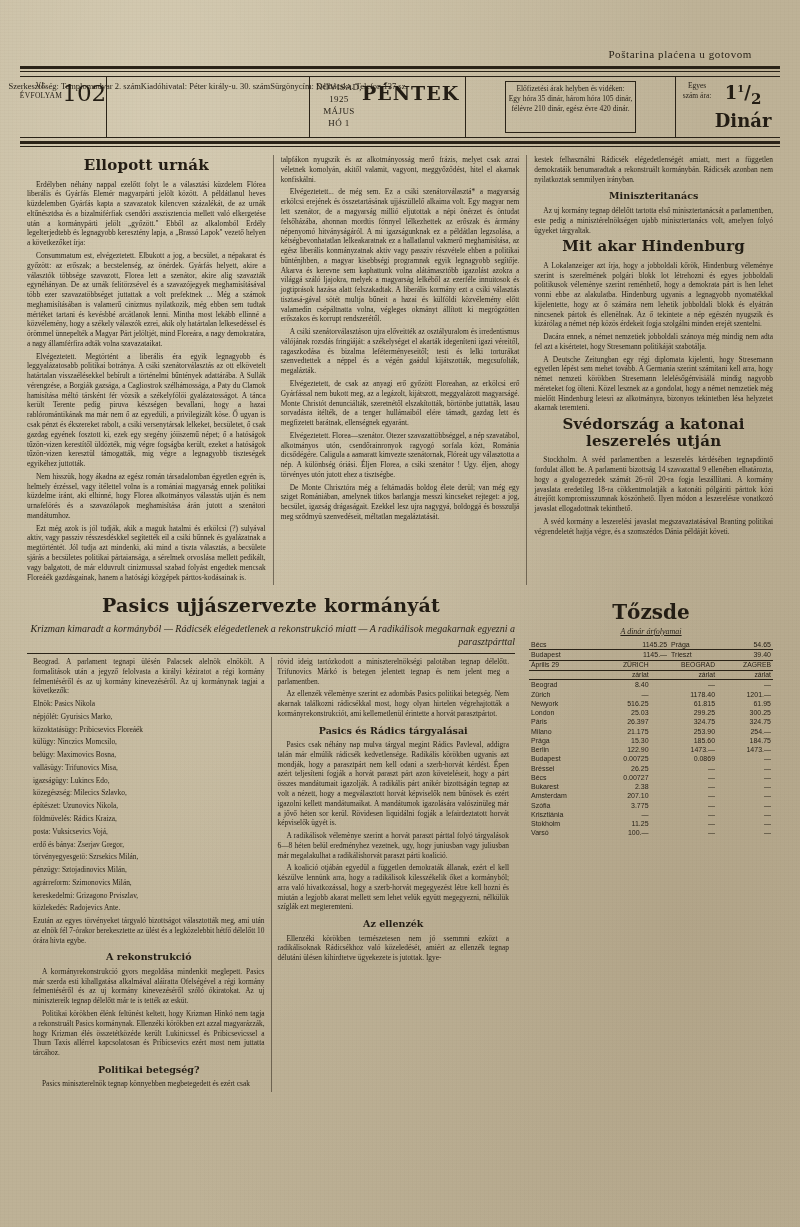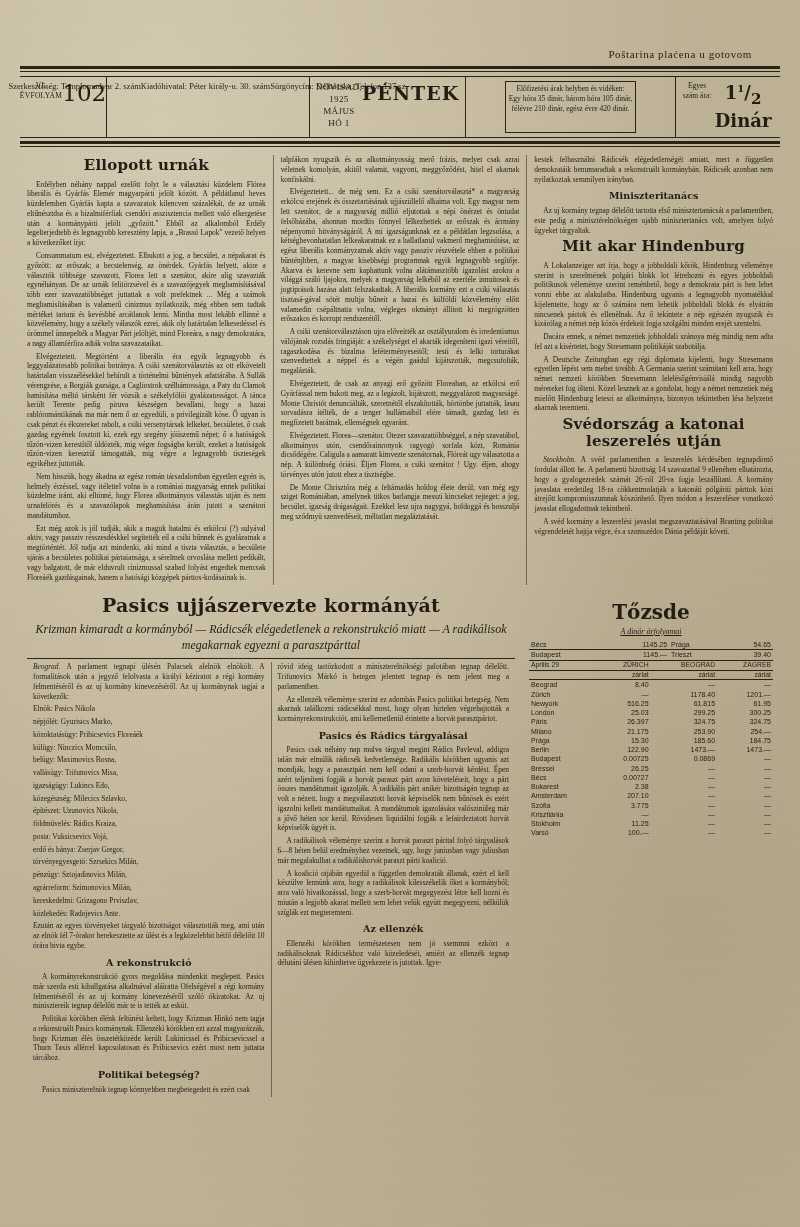--- a/index.html
+++ b/index.html
@@ -140,27 +140,27 @@
     font-size: 19px;
   }
   h3.sub {
     font-size: 9.5px;
     font-weight: bold;
     text-align: center;
     margin: 6px 0 3px 0;
     font-family: "DejaVu Serif", serif;
   }
   .deck {
-    font-size: 12px;
+    font-size: 10px;
     font-style: italic;
-    text-align: center;
+    text-align: right;
     margin: 0 0 5px 0;
     line-height: 1.3;
   }
-  .dateline { font-style: italic; }
+  .dateline { }
   .spanrule { border-top: 1px solid #2a2318; margin: 2px 0 3px 0; }
 
   
   .subcols { display: flex; }
   .subcol { flex: 1; padding: 0 6px; font-size: 7.4px; line-height: 1.32; text-align: justify; }
   .subcol + .subcol { border-left: 1px solid rgba(45,37,25,0.55); }
   .subcol p { margin: 0 0 3px 0; text-indent: 9px; }
   .subcol p.noind { text-indent: 0; }
 
   

